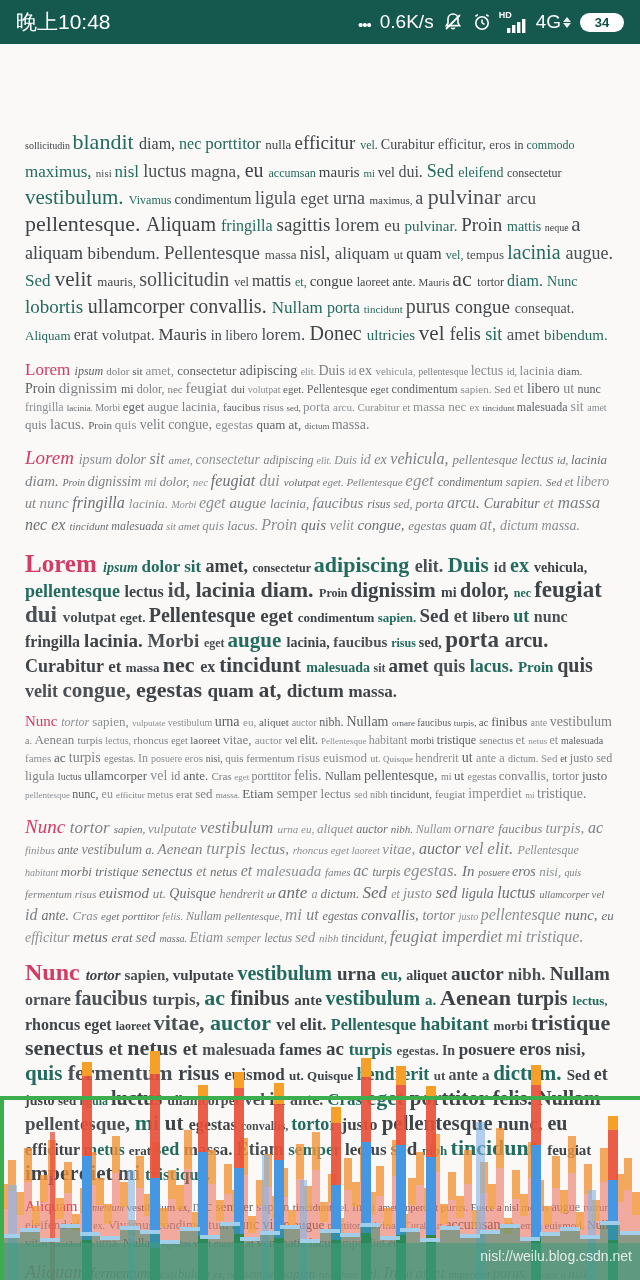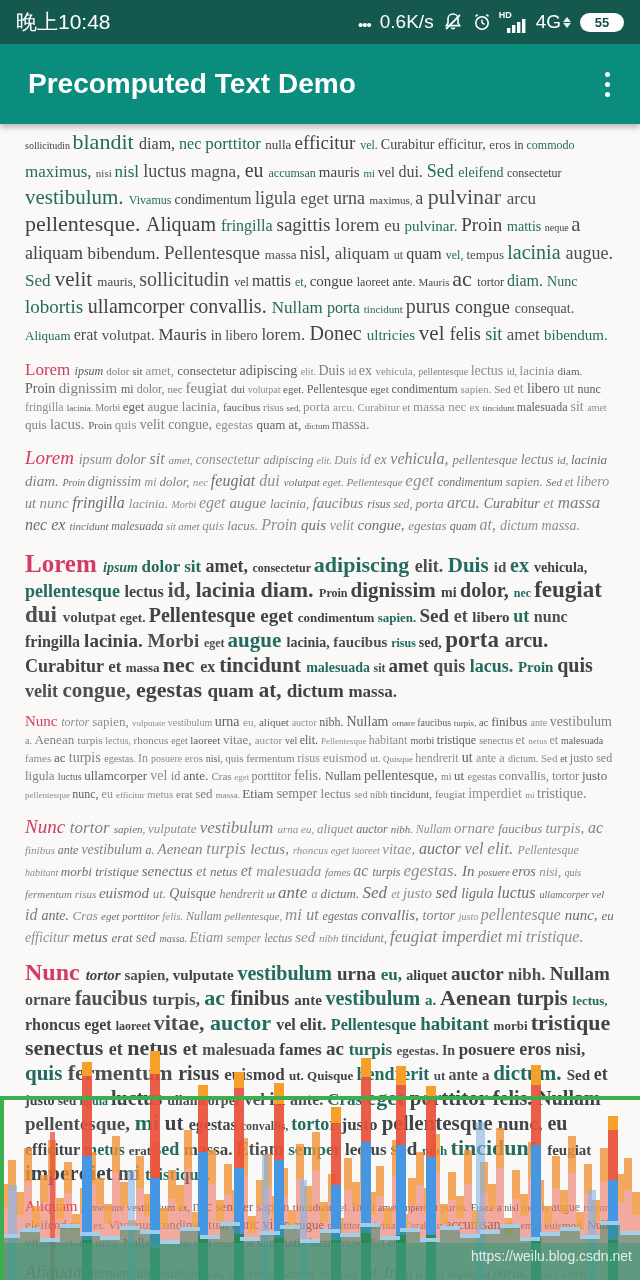--- a/index.html
+++ b/index.html
@@ -79,32 +79,24 @@
           <rect x="15" y="2" width="3.4" height="14" fill="#fff"></rect>
         </svg>
       </span>
       <span class="sb-4g">
         <span class="sb-4g-label">4G</span>
         <span class="sb-arrows">
             <i class="arr arr-up"></i>
             <i class="arr arr-dn"></i>
           </span>
       </span>
-      <span class="sb-batt">55</span>
+      <span class="sb-batt">34</span>
     </span>
   </div>
 
-  <div class="appbar">
-    <span class="appbar-title">Precomputed Text Demo</span>
-    <span class="menu-btn">
-        <i></i>
-        <i></i>
-        <i></i>
-      </span>
-  </div>
 
   <div class="content" id="content">
       <div class="para normal" style="line-height: 24px; margin-bottom: 14px;"><span style="font-size: 10px; color: rgb(62, 68, 72);">sollicitudin </span><span style="font-size: 22px; color: rgb(34, 107, 94);">blandit </span><span style="font-size: 16px; color: rgb(62, 68, 72);">diam, </span><span style="font-size: 16px; color: rgb(34, 107, 94);">nec </span><span style="font-size: 17px; color: rgb(34, 107, 94);">porttitor </span><span style="font-size: 13px; color: rgb(62, 68, 72);">nulla </span><span style="font-size: 19px; color: rgb(62, 68, 72);">efficitur </span><span style="font-size: 12px; color: rgb(34, 107, 94);">vel. </span><span style="font-size: 14px; color: rgb(62, 68, 72);">Curabitur </span><span style="font-size: 14px; color: rgb(74, 80, 84);">efficitur, </span><span style="font-size: 13px; color: rgb(74, 80, 84);">eros </span><span style="font-size: 12px; color: rgb(62, 68, 72);">in </span><span style="font-size: 12px; color: rgb(34, 107, 94);">commodo </span><span style="font-size: 17px; color: rgb(34, 107, 94);">maximus, </span><span style="font-size: 11px; color: rgb(74, 80, 84);">nisi </span><span style="font-size: 17px; color: rgb(34, 107, 94);">nisl </span><span style="font-size: 18px; color: rgb(74, 80, 84);">luctus </span><span style="font-size: 17px; color: rgb(74, 80, 84);">magna, </span><span style="font-size: 20px; color: rgb(62, 68, 72);">eu </span><span style="font-size: 12px; color: rgb(34, 107, 94);">accumsan </span><span style="font-size: 15px; color: rgb(62, 68, 72);">mauris </span><span style="font-size: 11px; color: rgb(34, 107, 94);">mi </span><span style="font-size: 14px; color: rgb(62, 68, 72);">vel </span><span style="font-size: 16px; color: rgb(74, 80, 84);">dui. </span><span style="font-size: 18px; color: rgb(34, 107, 94);">Sed </span><span style="font-size: 14px; color: rgb(34, 107, 94);">eleifend </span><span style="font-size: 12px; color: rgb(62, 68, 72);">consectetur </span><span style="font-size: 21px; color: rgb(34, 107, 94);">vestibulum. </span><span style="font-size: 12px; color: rgb(34, 107, 94);">Vivamus </span><span style="font-size: 14px; color: rgb(62, 68, 72);">condimentum </span><span style="font-size: 18px; color: rgb(74, 80, 84);">ligula </span><span style="font-size: 17px; color: rgb(74, 80, 84);">eget </span><span style="font-size: 18px; color: rgb(74, 80, 84);">urna </span><span style="font-size: 11px; color: rgb(62, 68, 72);">maximus, </span><span style="font-size: 18px; color: rgb(74, 80, 84);">a </span><span style="font-size: 22px; color: rgb(74, 80, 84);">pulvinar </span><span style="font-size: 17px; color: rgb(74, 80, 84);">arcu </span><span style="font-size: 22px; color: rgb(62, 68, 72);">pellentesque. </span><span style="font-size: 20px; color: rgb(62, 68, 72);">Aliquam </span><span style="font-size: 16px; color: rgb(34, 107, 94);">fringilla </span><span style="font-size: 19px; color: rgb(62, 68, 72);">sagittis </span><span style="font-size: 19px; color: rgb(74, 80, 84);">lorem </span><span style="font-size: 17px; color: rgb(74, 80, 84);">eu </span><span style="font-size: 15px; color: rgb(34, 107, 94);">pulvinar. </span><span style="font-size: 19px; color: rgb(62, 68, 72);">Proin </span><span style="font-size: 14px; color: rgb(34, 107, 94);">mattis </span><span style="font-size: 10px; color: rgb(62, 68, 72);">neque </span><span style="font-size: 21px; color: rgb(74, 80, 84);">a </span><span style="font-size: 18px; color: rgb(62, 68, 72);">aliquam </span><span style="font-size: 17px; color: rgb(62, 68, 72);">bibendum. </span><span style="font-size: 19px; color: rgb(74, 80, 84);">Pellentesque </span><span style="font-size: 13px; color: rgb(74, 80, 84);">massa </span><span style="font-size: 18px; color: rgb(74, 80, 84);">nisl, </span><span style="font-size: 17px; color: rgb(74, 80, 84);">aliquam </span><span style="font-size: 12px; color: rgb(74, 80, 84);">ut </span><span style="font-size: 16px; color: rgb(62, 68, 72);">quam </span><span style="font-size: 12px; color: rgb(34, 107, 94);">vel, </span><span style="font-size: 13px; color: rgb(74, 80, 84);">tempus </span><span style="font-size: 20px; color: rgb(34, 107, 94);">lacinia </span><span style="font-size: 18px; color: rgb(74, 80, 84);">augue. </span><span style="font-size: 17px; color: rgb(34, 107, 94);">Sed </span><span style="font-size: 21px; color: rgb(62, 68, 72);">velit </span><span style="font-size: 13px; color: rgb(62, 68, 72);">mauris, </span><span style="font-size: 20px; color: rgb(74, 80, 84);">sollicitudin </span><span style="font-size: 12px; color: rgb(62, 68, 72);">vel </span><span style="font-size: 16px; color: rgb(62, 68, 72);">mattis </span><span style="font-size: 12px; color: rgb(34, 107, 94);">et, </span><span style="font-size: 15px; color: rgb(62, 68, 72);">congue </span><span style="font-size: 12px; color: rgb(62, 68, 72);">laoreet </span><span style="font-size: 12px; color: rgb(62, 68, 72);">ante. </span><span style="font-size: 11px; color: rgb(74, 80, 84);">Mauris </span><span style="font-size: 22px; color: rgb(62, 68, 72);">ac </span><span style="font-size: 12px; color: rgb(62, 68, 72);">tortor </span><span style="font-size: 16px; color: rgb(34, 107, 94);">diam. </span><span style="font-size: 14px; color: rgb(34, 107, 94);">Nunc </span><span style="font-size: 19px; color: rgb(34, 107, 94);">lobortis </span><span style="font-size: 20px; color: rgb(62, 68, 72);">ullamcorper </span><span style="font-size: 20px; color: rgb(62, 68, 72);">convallis. </span><span style="font-size: 17px; color: rgb(34, 107, 94);">Nullam </span><span style="font-size: 16px; color: rgb(34, 107, 94);">porta </span><span style="font-size: 11px; color: rgb(34, 107, 94);">tincidunt </span><span style="font-size: 20px; color: rgb(74, 80, 84);">purus </span><span style="font-size: 19px; color: rgb(62, 68, 72);">congue </span><span style="font-size: 14px; color: rgb(74, 80, 84);">consequat. </span><span style="font-size: 13px; color: rgb(34, 107, 94);">Aliquam </span><span style="font-size: 16px; color: rgb(74, 80, 84);">erat </span><span style="font-size: 15px; color: rgb(74, 80, 84);">volutpat. </span><span style="font-size: 17px; color: rgb(62, 68, 72);">Mauris </span><span style="font-size: 14px; color: rgb(62, 68, 72);">in </span><span style="font-size: 14px; color: rgb(74, 80, 84);">libero </span><span style="font-size: 17px; color: rgb(74, 80, 84);">lorem. </span><span style="font-size: 20px; color: rgb(62, 68, 72);">Donec </span><span style="font-size: 15px; color: rgb(34, 107, 94);">ultricies </span><span style="font-size: 21px; color: rgb(62, 68, 72);">vel </span><span style="font-size: 18px; color: rgb(62, 68, 72);">felis </span><span style="font-size: 18px; color: rgb(34, 107, 94);">sit </span><span style="font-size: 17px; color: rgb(74, 80, 84);">amet </span><span style="font-size: 15px; color: rgb(34, 107, 94);">bibendum. </span></div>
       <div class="para normal" style="line-height: 16px; margin-bottom: 14px;"><span style="font-size: 17px; color: rgb(210, 59, 100);">Lorem </span><span style="font-style: italic; font-size: 12px; color: rgb(92, 97, 102);">ipsum </span><span style="font-size: 11px; color: rgb(124, 129, 134);">dolor </span><span style="font-size: 11px; color: rgb(92, 97, 102);">sit </span><span style="font-size: 13px; color: rgb(138, 143, 147);">amet, </span><span style="font-size: 13px; color: rgb(92, 97, 102);">consectetur </span><span style="font-size: 14px; color: rgb(92, 97, 102);">adipiscing </span><span style="font-size: 10px; color: rgb(138, 143, 147);">elit. </span><span style="font-size: 14px; color: rgb(124, 129, 134);">Duis </span><span style="font-size: 10px; color: rgb(124, 129, 134);">id </span><span style="font-size: 14px; color: rgb(124, 129, 134);">ex </span><span style="font-size: 11px; color: rgb(138, 143, 147);">vehicula, </span><span style="font-size: 10px; color: rgb(124, 129, 134);">pellentesque </span><span style="font-size: 14px; color: rgb(138, 143, 147);">lectus </span><span style="font-size: 10px; color: rgb(124, 129, 134);">id, </span><span style="font-size: 13px; color: rgb(138, 143, 147);">lacinia </span><span style="font-size: 11px; color: rgb(92, 97, 102);">diam. </span><span style="font-size: 14px; color: rgb(92, 97, 102);">Proin </span><span style="font-size: 15px; color: rgb(124, 129, 134);">dignissim </span><span style="font-size: 12px; color: rgb(92, 97, 102);">mi </span><span style="font-size: 12px; color: rgb(124, 129, 134);">dolor, </span><span style="font-size: 11px; color: rgb(124, 129, 134);">nec </span><span style="font-size: 15px; color: rgb(124, 129, 134);">feugiat </span><span style="font-size: 11px; color: rgb(92, 97, 102);">dui </span><span style="font-size: 10px; color: rgb(138, 143, 147);">volutpat </span><span style="font-size: 11px; color: rgb(92, 97, 102);">eget. </span><span style="font-size: 12px; color: rgb(92, 97, 102);">Pellentesque </span><span style="font-size: 11px; color: rgb(92, 97, 102);">eget </span><span style="font-size: 12px; color: rgb(92, 97, 102);">condimentum </span><span style="font-size: 11px; color: rgb(138, 143, 147);">sapien. </span><span style="font-size: 11px; color: rgb(124, 129, 134);">Sed </span><span style="font-size: 14px; color: rgb(138, 143, 147);">et </span><span style="font-size: 14px; color: rgb(92, 97, 102);">libero </span><span style="font-size: 14px; color: rgb(124, 129, 134);">ut </span><span style="font-size: 12px; color: rgb(92, 97, 102);">nunc </span><span style="font-size: 12px; color: rgb(138, 143, 147);">fringilla </span><span style="font-size: 9px; color: rgb(92, 97, 102);">lacinia. </span><span style="font-size: 10px; color: rgb(124, 129, 134);">Morbi </span><span style="font-size: 13px; color: rgb(92, 97, 102);">eget </span><span style="font-size: 13px; color: rgb(124, 129, 134);">augue </span><span style="font-size: 13px; color: rgb(124, 129, 134);">lacinia, </span><span style="font-size: 11px; color: rgb(92, 97, 102);">faucibus </span><span style="font-size: 11px; color: rgb(124, 129, 134);">risus </span><span style="font-size: 9px; color: rgb(92, 97, 102);">sed, </span><span style="font-size: 13px; color: rgb(138, 143, 147);">porta </span><span style="font-size: 11px; color: rgb(138, 143, 147);">arcu. </span><span style="font-size: 11px; color: rgb(138, 143, 147);">Curabitur </span><span style="font-size: 11px; color: rgb(138, 143, 147);">et </span><span style="font-size: 13px; color: rgb(138, 143, 147);">massa </span><span style="font-size: 13px; color: rgb(138, 143, 147);">nec </span><span style="font-size: 11px; color: rgb(138, 143, 147);">ex </span><span style="font-size: 9px; color: rgb(92, 97, 102);">tincidunt </span><span style="font-size: 12px; color: rgb(92, 97, 102);">malesuada </span><span style="font-size: 14px; color: rgb(138, 143, 147);">sit </span><span style="font-size: 10px; color: rgb(138, 143, 147);">amet </span><span style="font-size: 13px; color: rgb(124, 129, 134);">quis </span><span style="font-size: 15px; color: rgb(124, 129, 134);">lacus. </span><span style="font-size: 11px; color: rgb(92, 97, 102);">Proin </span><span style="font-size: 13px; color: rgb(138, 143, 147);">quis </span><span style="font-size: 14px; color: rgb(124, 129, 134);">velit </span><span style="font-size: 14px; color: rgb(124, 129, 134);">congue, </span><span style="font-size: 13px; color: rgb(138, 143, 147);">egestas </span><span style="font-size: 13px; color: rgb(92, 97, 102);">quam </span><span style="font-size: 13px; color: rgb(92, 97, 102);">at, </span><span style="font-size: 9px; color: rgb(92, 97, 102);">dictum </span><span style="font-size: 14px; color: rgb(124, 129, 134);">massa. </span></div>
       <div class="para italic" style="line-height: 20px; margin-bottom: 16px;"><span style="font-size: 19px; color: rgb(210, 59, 100);">Lorem </span><span style="font-style: italic; font-size: 14px; color: rgb(138, 143, 147);">ipsum </span><span style="font-size: 14px; color: rgb(124, 129, 134);">dolor </span><span style="font-size: 16px; color: rgb(124, 129, 134);">sit </span><span style="font-size: 11px; color: rgb(124, 129, 134);">amet, </span><span style="font-size: 14px; color: rgb(138, 143, 147);">consectetur </span><span style="font-size: 12px; color: rgb(124, 129, 134);">adipiscing </span><span style="font-size: 10px; color: rgb(138, 143, 147);">elit. </span><span style="font-size: 12px; color: rgb(138, 143, 147);">Duis </span><span style="font-size: 14px; color: rgb(138, 143, 147);">id </span><span style="font-size: 14px; color: rgb(124, 129, 134);">ex </span><span style="font-size: 16px; color: rgb(124, 129, 134);">vehicula, </span><span style="font-size: 13px; color: rgb(124, 129, 134);">pellentesque </span><span style="font-size: 14px; color: rgb(124, 129, 134);">lectus </span><span style="font-size: 11px; color: rgb(106, 111, 116);">id, </span><span style="font-size: 13px; color: rgb(106, 111, 116);">lacinia </span><span style="font-size: 15px; color: rgb(124, 129, 134);">diam. </span><span style="font-size: 10px; color: rgb(106, 111, 116);">Proin </span><span style="font-size: 14px; color: rgb(124, 129, 134);">dignissim </span><span style="font-size: 12px; color: rgb(138, 143, 147);">mi </span><span style="font-size: 13px; color: rgb(124, 129, 134);">dolor, </span><span style="font-size: 11px; color: rgb(138, 143, 147);">nec </span><span style="font-size: 16px; color: rgb(106, 111, 116);">feugiat </span><span style="font-size: 16px; color: rgb(138, 143, 147);">dui </span><span style="font-size: 11px; color: rgb(106, 111, 116);">volutpat </span><span style="font-size: 11px; color: rgb(124, 129, 134);">eget. </span><span style="font-size: 11px; color: rgb(124, 129, 134);">Pellentesque </span><span style="font-size: 17px; color: rgb(138, 143, 147);">eget </span><span style="font-size: 12px; color: rgb(106, 111, 116);">condimentum </span><span style="font-size: 13px; color: rgb(124, 129, 134);">sapien. </span><span style="font-size: 11px; color: rgb(106, 111, 116);">Sed </span><span style="font-size: 12px; color: rgb(124, 129, 134);">et </span><span style="font-size: 14px; color: rgb(138, 143, 147);">libero </span><span style="font-size: 14px; color: rgb(124, 129, 134);">ut </span><span style="font-size: 15px; color: rgb(138, 143, 147);">nunc </span><span style="font-size: 16px; color: rgb(106, 111, 116);">fringilla </span><span style="font-size: 13px; color: rgb(138, 143, 147);">lacinia. </span><span style="font-size: 10px; color: rgb(138, 143, 147);">Morbi </span><span style="font-size: 16px; color: rgb(138, 143, 147);">eget </span><span style="font-size: 15px; color: rgb(124, 129, 134);">augue </span><span style="font-size: 13px; color: rgb(124, 129, 134);">lacinia, </span><span style="font-size: 15px; color: rgb(124, 129, 134);">faucibus </span><span style="font-size: 12px; color: rgb(106, 111, 116);">risus </span><span style="font-size: 12px; color: rgb(124, 129, 134);">sed, </span><span style="font-size: 13px; color: rgb(124, 129, 134);">porta </span><span style="font-size: 16px; color: rgb(124, 129, 134);">arcu. </span><span style="font-size: 14px; color: rgb(106, 111, 116);">Curabitur </span><span style="font-size: 15px; color: rgb(138, 143, 147);">et </span><span style="font-size: 17px; color: rgb(124, 129, 134);">massa </span><span style="font-size: 16px; color: rgb(106, 111, 116);">nec </span><span style="font-size: 16px; color: rgb(106, 111, 116);">ex </span><span style="font-size: 11px; color: rgb(106, 111, 116);">tincidunt </span><span style="font-size: 12px; color: rgb(106, 111, 116);">malesuada </span><span style="font-size: 10px; color: rgb(124, 129, 134);">sit </span><span style="font-size: 11px; color: rgb(124, 129, 134);">amet </span><span style="font-size: 13px; color: rgb(138, 143, 147);">quis </span><span style="font-size: 13px; color: rgb(124, 129, 134);">lacus. </span><span style="font-size: 16px; color: rgb(138, 143, 147);">Proin </span><span style="font-size: 15px; color: rgb(106, 111, 116);">quis </span><span style="font-size: 14px; color: rgb(138, 143, 147);">velit </span><span style="font-size: 15px; color: rgb(106, 111, 116);">congue, </span><span style="font-size: 13px; color: rgb(124, 129, 134);">egestas </span><span style="font-size: 12px; color: rgb(106, 111, 116);">quam </span><span style="font-size: 16px; color: rgb(138, 143, 147);">at, </span><span style="font-size: 14px; color: rgb(138, 143, 147);">dictum </span><span style="font-size: 14px; color: rgb(138, 143, 147);">massa. </span></div>
       <div class="para bold" style="line-height: 22px; margin-bottom: 10px;"><span style="font-size: 25px; color: rgb(210, 59, 100);">Lorem </span><span style="font-style: italic; font-size: 14px; color: rgb(34, 107, 94);">ipsum </span><span style="font-size: 17px; color: rgb(34, 107, 94);">dolor </span><span style="font-size: 17px; color: rgb(34, 107, 94);">sit </span><span style="font-size: 18px; color: rgb(62, 68, 72);">amet, </span><span style="font-size: 12px; color: rgb(62, 68, 72);">consectetur </span><span style="font-size: 22px; color: rgb(34, 107, 94);">adipiscing </span><span style="font-size: 18px; color: rgb(74, 80, 84);">elit. </span><span style="font-size: 21px; color: rgb(34, 107, 94);">Duis </span><span style="font-size: 15px; color: rgb(74, 80, 84);">id </span><span style="font-size: 20px; color: rgb(34, 107, 94);">ex </span><span style="font-size: 14px; color: rgb(62, 68, 72);">vehicula, </span><span style="font-size: 18px; color: rgb(34, 107, 94);">pellentesque </span><span style="font-size: 16px; color: rgb(62, 68, 72);">lectus </span><span style="font-size: 21px; color: rgb(74, 80, 84);">id, </span><span style="font-size: 21px; color: rgb(62, 68, 72);">lacinia </span><span style="font-size: 22px; color: rgb(62, 68, 72);">diam. </span><span style="font-size: 12px; color: rgb(62, 68, 72);">Proin </span><span style="font-size: 21px; color: rgb(62, 68, 72);">dignissim </span><span style="font-size: 14px; color: rgb(62, 68, 72);">mi </span><span style="font-size: 20px; color: rgb(62, 68, 72);">dolor, </span><span style="font-size: 12px; color: rgb(34, 107, 94);">nec </span><span style="font-size: 23px; color: rgb(62, 68, 72);">feugiat </span><span style="font-size: 23px; color: rgb(74, 80, 84);">dui </span><span style="font-size: 15px; color: rgb(74, 80, 84);">volutpat </span><span style="font-size: 13px; color: rgb(62, 68, 72);">eget. </span><span style="font-size: 20px; color: rgb(62, 68, 72);">Pellentesque </span><span style="font-size: 19px; color: rgb(62, 68, 72);">eget </span><span style="font-size: 13px; color: rgb(62, 68, 72);">condimentum </span><span style="font-size: 13px; color: rgb(34, 107, 94);">sapien. </span><span style="font-size: 19px; color: rgb(62, 68, 72);">Sed </span><span style="font-size: 18px; color: rgb(74, 80, 84);">et </span><span style="font-size: 15px; color: rgb(62, 68, 72);">libero </span><span style="font-size: 18px; color: rgb(34, 107, 94);">ut </span><span style="font-size: 16px; color: rgb(74, 80, 84);">nunc </span><span style="font-size: 16px; color: rgb(62, 68, 72);">fringilla </span><span style="font-size: 19px; color: rgb(62, 68, 72);">lacinia. </span><span style="font-size: 19px; color: rgb(74, 80, 84);">Morbi </span><span style="font-size: 12px; color: rgb(74, 80, 84);">eget </span><span style="font-size: 21px; color: rgb(34, 107, 94);">augue </span><span style="font-size: 14px; color: rgb(62, 68, 72);">lacinia, </span><span style="font-size: 15px; color: rgb(74, 80, 84);">faucibus </span><span style="font-size: 12px; color: rgb(34, 107, 94);">risus </span><span style="font-size: 14px; color: rgb(62, 68, 72);">sed, </span><span style="font-size: 23px; color: rgb(62, 68, 72);">porta </span><span style="font-size: 20px; color: rgb(62, 68, 72);">arcu. </span><span style="font-size: 18px; color: rgb(62, 68, 72);">Curabitur </span><span style="font-size: 17px; color: rgb(62, 68, 72);">et </span><span style="font-size: 13px; color: rgb(62, 68, 72);">massa </span><span style="font-size: 22px; color: rgb(62, 68, 72);">nec </span><span style="font-size: 16px; color: rgb(62, 68, 72);">ex </span><span style="font-size: 21px; color: rgb(62, 68, 72);">tincidunt </span><span style="font-size: 14px; color: rgb(34, 107, 94);">malesuada </span><span style="font-size: 12px; color: rgb(74, 80, 84);">sit </span><span style="font-size: 19px; color: rgb(62, 68, 72);">amet </span><span style="font-size: 18px; color: rgb(74, 80, 84);">quis </span><span style="font-size: 18px; color: rgb(34, 107, 94);">lacus. </span><span style="font-size: 15px; color: rgb(34, 107, 94);">Proin </span><span style="font-size: 20px; color: rgb(62, 68, 72);">quis </span><span style="font-size: 18px; color: rgb(74, 80, 84);">velit </span><span style="font-size: 21px; color: rgb(74, 80, 84);">congue, </span><span style="font-size: 22px; color: rgb(62, 68, 72);">egestas </span><span style="font-size: 19px; color: rgb(62, 68, 72);">quam </span><span style="font-size: 21px; color: rgb(62, 68, 72);">at, </span><span style="font-size: 19px; color: rgb(62, 68, 72);">dictum </span><span style="font-size: 17px; color: rgb(62, 68, 72);">massa. </span></div>
       <div class="para normal" style="line-height: 16px; margin-bottom: 14px;"><span style="font-size: 15px; color: rgb(210, 59, 100);">Nunc </span><span style="font-style: italic; font-size: 12px; color: rgb(138, 143, 147);">tortor </span><span style="font-size: 13px; color: rgb(138, 143, 147);">sapien, </span><span style="font-size: 9px; color: rgb(138, 143, 147);">vulputate </span><span style="font-size: 10px; color: rgb(138, 143, 147);">vestibulum </span><span style="font-size: 14px; color: rgb(92, 97, 102);">urna </span><span style="font-size: 11px; color: rgb(138, 143, 147);">eu, </span><span style="font-size: 11px; color: rgb(92, 97, 102);">aliquet </span><span style="font-size: 10px; color: rgb(138, 143, 147);">auctor </span><span style="font-size: 12px; color: rgb(92, 97, 102);">nibh. </span><span style="font-size: 14px; color: rgb(92, 97, 102);">Nullam </span><span style="font-size: 9px; color: rgb(92, 97, 102);">ornare </span><span style="font-size: 10px; color: rgb(92, 97, 102);">faucibus </span><span style="font-size: 9px; color: rgb(92, 97, 102);">turpis, </span><span style="font-size: 11px; color: rgb(92, 97, 102);">ac </span><span style="font-size: 13px; color: rgb(92, 97, 102);">finibus </span><span style="font-size: 10px; color: rgb(138, 143, 147);">ante </span><span style="font-size: 14px; color: rgb(124, 129, 134);">vestibulum </span><span style="font-size: 10px; color: rgb(124, 129, 134);">a. </span><span style="font-size: 13px; color: rgb(124, 129, 134);">Aenean </span><span style="font-size: 11px; color: rgb(124, 129, 134);">turpis </span><span style="font-size: 10px; color: rgb(138, 143, 147);">lectus, </span><span style="font-size: 11px; color: rgb(124, 129, 134);">rhoncus </span><span style="font-size: 10px; color: rgb(124, 129, 134);">eget </span><span style="font-size: 11px; color: rgb(92, 97, 102);">laoreet </span><span style="font-size: 13px; color: rgb(124, 129, 134);">vitae, </span><span style="font-size: 11px; color: rgb(138, 143, 147);">auctor </span><span style="font-size: 10px; color: rgb(92, 97, 102);">vel </span><span style="font-size: 12px; color: rgb(92, 97, 102);">elit. </span><span style="font-size: 9px; color: rgb(138, 143, 147);">Pellentesque </span><span style="font-size: 12px; color: rgb(138, 143, 147);">habitant </span><span style="font-size: 10px; color: rgb(92, 97, 102);">morbi </span><span style="font-size: 12px; color: rgb(92, 97, 102);">tristique </span><span style="font-size: 10px; color: rgb(124, 129, 134);">senectus </span><span style="font-size: 13px; color: rgb(138, 143, 147);">et </span><span style="font-size: 9px; color: rgb(138, 143, 147);">netus </span><span style="font-size: 12px; color: rgb(138, 143, 147);">et </span><span style="font-size: 10px; color: rgb(92, 97, 102);">malesuada </span><span style="font-size: 11px; color: rgb(138, 143, 147);">fames </span><span style="font-size: 13px; color: rgb(92, 97, 102);">ac </span><span style="font-size: 14px; color: rgb(124, 129, 134);">turpis </span><span style="font-size: 10px; color: rgb(124, 129, 134);">egestas. </span><span style="font-size: 12px; color: rgb(138, 143, 147);">In </span><span style="font-size: 10px; color: rgb(138, 143, 147);">posuere </span><span style="font-size: 11px; color: rgb(138, 143, 147);">eros </span><span style="font-size: 10px; color: rgb(92, 97, 102);">nisi, </span><span style="font-size: 11px; color: rgb(124, 129, 134);">quis </span><span style="font-size: 11px; color: rgb(124, 129, 134);">fermentum </span><span style="font-size: 12px; color: rgb(138, 143, 147);">risus </span><span style="font-size: 13px; color: rgb(138, 143, 147);">euismod </span><span style="font-size: 10px; color: rgb(124, 129, 134);">ut. </span><span style="font-size: 9px; color: rgb(124, 129, 134);">Quisque </span><span style="font-size: 12px; color: rgb(138, 143, 147);">hendrerit </span><span style="font-size: 14px; color: rgb(92, 97, 102);">ut </span><span style="font-size: 12px; color: rgb(138, 143, 147);">ante </span><span style="font-size: 13px; color: rgb(138, 143, 147);">a </span><span style="font-size: 10px; color: rgb(124, 129, 134);">dictum. </span><span style="font-size: 11px; color: rgb(138, 143, 147);">Sed </span><span style="font-size: 10px; color: rgb(92, 97, 102);">et </span><span style="font-size: 12px; color: rgb(124, 129, 134);">justo </span><span style="font-size: 12px; color: rgb(124, 129, 134);">sed </span><span style="font-size: 13px; color: rgb(124, 129, 134);">ligula </span><span style="font-size: 10px; color: rgb(92, 97, 102);">luctus </span><span style="font-size: 13px; color: rgb(92, 97, 102);">ullamcorper </span><span style="font-size: 14px; color: rgb(138, 143, 147);">vel </span><span style="font-size: 12px; color: rgb(124, 129, 134);">id </span><span style="font-size: 13px; color: rgb(92, 97, 102);">ante. </span><span style="font-size: 11px; color: rgb(124, 129, 134);">Cras </span><span style="font-size: 9px; color: rgb(138, 143, 147);">eget </span><span style="font-size: 12px; color: rgb(124, 129, 134);">porttitor </span><span style="font-size: 14px; color: rgb(124, 129, 134);">felis. </span><span style="font-size: 12px; color: rgb(92, 97, 102);">Nullam </span><span style="font-size: 14px; color: rgb(92, 97, 102);">pellentesque, </span><span style="font-size: 10px; color: rgb(124, 129, 134);">mi </span><span style="font-size: 13px; color: rgb(92, 97, 102);">ut </span><span style="font-size: 10px; color: rgb(124, 129, 134);">egestas </span><span style="font-size: 13px; color: rgb(124, 129, 134);">convallis, </span><span style="font-size: 12px; color: rgb(124, 129, 134);">tortor </span><span style="font-size: 13px; color: rgb(92, 97, 102);">justo </span><span style="font-size: 9px; color: rgb(138, 143, 147);">pellentesque </span><span style="font-size: 12px; color: rgb(92, 97, 102);">nunc, </span><span style="font-size: 12px; color: rgb(138, 143, 147);">eu </span><span style="font-size: 9px; color: rgb(124, 129, 134);">efficitur </span><span style="font-size: 11px; color: rgb(138, 143, 147);">metus </span><span style="font-size: 11px; color: rgb(124, 129, 134);">erat </span><span style="font-size: 13px; color: rgb(124, 129, 134);">sed </span><span style="font-size: 9px; color: rgb(124, 129, 134);">massa. </span><span style="font-size: 13px; color: rgb(92, 97, 102);">Etiam </span><span style="font-size: 14px; color: rgb(124, 129, 134);">semper </span><span style="font-size: 13px; color: rgb(124, 129, 134);">lectus </span><span style="font-size: 10px; color: rgb(138, 143, 147);">sed </span><span style="font-size: 10px; color: rgb(124, 129, 134);">nibh </span><span style="font-size: 11px; color: rgb(92, 97, 102);">tincidunt, </span><span style="font-size: 11px; color: rgb(124, 129, 134);">feugiat </span><span style="font-size: 14px; color: rgb(138, 143, 147);">imperdiet </span><span style="font-size: 9px; color: rgb(138, 143, 147);">mi </span><span style="font-size: 14px; color: rgb(124, 129, 134);">tristique. </span></div>
       <div class="para italic" style="line-height: 20px; margin-bottom: 12px;"><span style="font-size: 19px; color: rgb(210, 59, 100);">Nunc </span><span style="font-style: italic; font-size: 17px; color: rgb(124, 129, 134);">tortor </span><span style="font-size: 11px; color: rgb(106, 111, 116);">sapien, </span><span style="font-size: 13px; color: rgb(138, 143, 147);">vulputate </span><span style="font-size: 17px; color: rgb(124, 129, 134);">vestibulum </span><span style="font-size: 11px; color: rgb(138, 143, 147);">urna </span><span style="font-size: 11px; color: rgb(138, 143, 147);">eu, </span><span style="font-size: 13px; color: rgb(138, 143, 147);">aliquet </span><span style="font-size: 12px; color: rgb(106, 111, 116);">auctor </span><span style="font-size: 11px; color: rgb(106, 111, 116);">nibh. </span><span style="font-size: 12px; color: rgb(138, 143, 147);">Nullam </span><span style="font-size: 15px; color: rgb(138, 143, 147);">ornare </span><span style="font-size: 13px; color: rgb(124, 129, 134);">faucibus </span><span style="font-size: 15px; color: rgb(138, 143, 147);">turpis, </span><span style="font-size: 16px; color: rgb(124, 129, 134);">ac </span><span style="font-size: 11px; color: rgb(138, 143, 147);">finibus </span><span style="font-size: 12px; color: rgb(106, 111, 116);">ante </span><span style="font-size: 14px; color: rgb(124, 129, 134);">vestibulum </span><span style="font-size: 12px; color: rgb(106, 111, 116);">a. </span><span style="font-size: 15px; color: rgb(124, 129, 134);">Aenean </span><span style="font-size: 17px; color: rgb(138, 143, 147);">turpis </span><span style="font-size: 15px; color: rgb(124, 129, 134);">lectus, </span><span style="font-size: 11px; color: rgb(138, 143, 147);">rhoncus </span><span style="font-size: 11px; color: rgb(138, 143, 147);">eget </span><span style="font-size: 10px; color: rgb(138, 143, 147);">laoreet </span><span style="font-size: 15px; color: rgb(138, 143, 147);">vitae, </span><span style="font-size: 16px; color: rgb(106, 111, 116);">auctor </span><span style="font-size: 16px; color: rgb(124, 129, 134);">vel </span><span style="font-size: 17px; color: rgb(124, 129, 134);">elit. </span><span style="font-size: 12px; color: rgb(138, 143, 147);">Pellentesque </span><span style="font-size: 10px; color: rgb(138, 143, 147);">habitant </span><span style="font-size: 13px; color: rgb(106, 111, 116);">morbi </span><span style="font-size: 13px; color: rgb(106, 111, 116);">tristique </span><span style="font-size: 15px; color: rgb(106, 111, 116);">senectus </span><span style="font-size: 14px; color: rgb(124, 129, 134);">et </span><span style="font-size: 13px; color: rgb(106, 111, 116);">netus </span><span style="font-size: 16px; color: rgb(124, 129, 134);">et </span><span style="font-size: 15px; color: rgb(138, 143, 147);">malesuada </span><span style="font-size: 11px; color: rgb(124, 129, 134);">fames </span><span style="font-size: 16px; color: rgb(124, 129, 134);">ac </span><span style="font-size: 12px; color: rgb(106, 111, 116);">turpis </span><span style="font-size: 17px; color: rgb(138, 143, 147);">egestas. </span><span style="font-size: 15px; color: rgb(106, 111, 116);">In </span><span style="font-size: 10px; color: rgb(106, 111, 116);">posuere </span><span style="font-size: 14px; color: rgb(106, 111, 116);">eros </span><span style="font-size: 13px; color: rgb(138, 143, 147);">nisi, </span><span style="font-size: 10px; color: rgb(124, 129, 134);">quis </span><span style="font-size: 11px; color: rgb(124, 129, 134);">fermentum </span><span style="font-size: 11px; color: rgb(124, 129, 134);">risus </span><span style="font-size: 15px; color: rgb(106, 111, 116);">euismod </span><span style="font-size: 13px; color: rgb(124, 129, 134);">ut. </span><span style="font-size: 14px; color: rgb(106, 111, 116);">Quisque </span><span style="font-size: 12px; color: rgb(124, 129, 134);">hendrerit </span><span style="font-size: 11px; color: rgb(106, 111, 116);">ut </span><span style="font-size: 17px; color: rgb(106, 111, 116);">ante </span><span style="font-size: 12px; color: rgb(138, 143, 147);">a </span><span style="font-size: 13px; color: rgb(106, 111, 116);">dictum. </span><span style="font-size: 17px; color: rgb(106, 111, 116);">Sed </span><span style="font-size: 12px; color: rgb(138, 143, 147);">et </span><span style="font-size: 15px; color: rgb(138, 143, 147);">justo </span><span style="font-size: 16px; color: rgb(106, 111, 116);">sed </span><span style="font-size: 14px; color: rgb(106, 111, 116);">ligula </span><span style="font-size: 16px; color: rgb(106, 111, 116);">luctus </span><span style="font-size: 10px; color: rgb(106, 111, 116);">ullamcorper </span><span style="font-size: 11px; color: rgb(106, 111, 116);">vel </span><span style="font-size: 16px; color: rgb(124, 129, 134);">id </span><span style="font-size: 14px; color: rgb(106, 111, 116);">ante. </span><span style="font-size: 13px; color: rgb(138, 143, 147);">Cras </span><span style="font-size: 11px; color: rgb(106, 111, 116);">eget </span><span style="font-size: 11px; color: rgb(106, 111, 116);">porttitor </span><span style="font-size: 11px; color: rgb(138, 143, 147);">felis. </span><span style="font-size: 12px; color: rgb(124, 129, 134);">Nullam </span><span style="font-size: 11px; color: rgb(124, 129, 134);">pellentesque, </span><span style="font-size: 17px; color: rgb(138, 143, 147);">mi </span><span style="font-size: 16px; color: rgb(124, 129, 134);">ut </span><span style="font-size: 12px; color: rgb(106, 111, 116);">egestas </span><span style="font-size: 15px; color: rgb(106, 111, 116);">convallis, </span><span style="font-size: 14px; color: rgb(124, 129, 134);">tortor </span><span style="font-size: 10px; color: rgb(138, 143, 147);">justo </span><span style="font-size: 16px; color: rgb(138, 143, 147);">pellentesque </span><span style="font-size: 15px; color: rgb(106, 111, 116);">nunc, </span><span style="font-size: 13px; color: rgb(106, 111, 116);">eu </span><span style="font-size: 14px; color: rgb(138, 143, 147);">efficitur </span><span style="font-size: 15px; color: rgb(106, 111, 116);">metus </span><span style="font-size: 13px; color: rgb(106, 111, 116);">erat </span><span style="font-size: 15px; color: rgb(124, 129, 134);">sed </span><span style="font-size: 10px; color: rgb(106, 111, 116);">massa. </span><span style="font-size: 14px; color: rgb(138, 143, 147);">Etiam </span><span style="font-size: 12px; color: rgb(138, 143, 147);">semper </span><span style="font-size: 12px; color: rgb(124, 129, 134);">lectus </span><span style="font-size: 15px; color: rgb(138, 143, 147);">sed </span><span style="font-size: 11px; color: rgb(138, 143, 147);">nibh </span><span style="font-size: 12px; color: rgb(124, 129, 134);">tincidunt, </span><span style="font-size: 17px; color: rgb(124, 129, 134);">feugiat </span><span style="font-size: 16px; color: rgb(124, 129, 134);">imperdiet </span><span style="font-size: 16px; color: rgb(138, 143, 147);">mi </span><span style="font-size: 16px; color: rgb(138, 143, 147);">tristique. </span></div>
       <div class="para bold" style="line-height: 22px; margin-bottom: 12px;"><span style="font-size: 24px; color: rgb(210, 59, 100);">Nunc </span><span style="font-style: italic; font-size: 15px; color: rgb(62, 68, 72);">tortor </span><span style="font-size: 15px; color: rgb(74, 80, 84);">sapien, </span><span style="font-size: 15px; color: rgb(62, 68, 72);">vulputate </span><span style="font-size: 20px; color: rgb(34, 107, 94);">vestibulum </span><span style="font-size: 19px; color: rgb(62, 68, 72);">urna </span><span style="font-size: 17px; color: rgb(34, 107, 94);">eu, </span><span style="font-size: 14px; color: rgb(62, 68, 72);">aliquet </span><span style="font-size: 19px; color: rgb(62, 68, 72);">auctor </span><span style="font-size: 17px; color: rgb(74, 80, 84);">nibh. </span><span style="font-size: 19px; color: rgb(62, 68, 72);">Nullam </span><span style="font-size: 16px; color: rgb(74, 80, 84);">ornare </span><span style="font-size: 20px; color: rgb(74, 80, 84);">faucibus </span><span style="font-size: 17px; color: rgb(74, 80, 84);">turpis, </span><span style="font-size: 22px; color: rgb(34, 107, 94);">ac </span><span style="font-size: 20px; color: rgb(62, 68, 72);">finibus </span><span style="font-size: 15px; color: rgb(62, 68, 72);">ante </span><span style="font-size: 20px; color: rgb(34, 107, 94);">vestibulum </span><span style="font-size: 15px; color: rgb(34, 107, 94);">a. </span><span style="font-size: 22px; color: rgb(62, 68, 72);">Aenean </span><span style="font-size: 20px; color: rgb(62, 68, 72);">turpis </span><span style="font-size: 13px; color: rgb(34, 107, 94);">lectus, </span><span style="font-size: 16px; color: rgb(62, 68, 72);">rhoncus </span><span style="font-size: 16px; color: rgb(62, 68, 72);">eget </span><span style="font-size: 12px; color: rgb(62, 68, 72);">laoreet </span><span style="font-size: 22px; color: rgb(74, 80, 84);">vitae, </span><span style="font-size: 22px; color: rgb(34, 107, 94);">auctor </span><span style="font-size: 16px; color: rgb(62, 68, 72);">vel </span><span style="font-size: 17px; color: rgb(62, 68, 72);">elit. </span><span style="font-size: 16px; color: rgb(34, 107, 94);">Pellentesque </span><span style="font-size: 19px; color: rgb(34, 107, 94);">habitant </span><span style="font-size: 13px; color: rgb(62, 68, 72);">morbi </span><span style="font-size: 22px; color: rgb(62, 68, 72);">tristique </span><span style="font-size: 22px; color: rgb(62, 68, 72);">senectus </span><span style="font-size: 18px; color: rgb(62, 68, 72);">et </span><span style="font-size: 22px; color: rgb(62, 68, 72);">netus </span><span style="font-size: 19px; color: rgb(62, 68, 72);">et </span><span style="font-size: 16px; color: rgb(74, 80, 84);">malesuada </span><span style="font-size: 17px; color: rgb(62, 68, 72);">fames </span><span style="font-size: 19px; color: rgb(62, 68, 72);">ac </span><span style="font-size: 17px; color: rgb(34, 107, 94);">turpis </span><span style="font-size: 13px; color: rgb(74, 80, 84);">egestas. </span><span style="font-size: 14px; color: rgb(74, 80, 84);">In </span><span style="font-size: 17px; color: rgb(62, 68, 72);">posuere </span><span style="font-size: 18px; color: rgb(62, 68, 72);">eros </span><span style="font-size: 17px; color: rgb(62, 68, 72);">nisi, </span><span style="font-size: 21px; color: rgb(34, 107, 94);">quis </span><span style="font-size: 22px; color: rgb(74, 80, 84);">fermentum </span><span style="font-size: 20px; color: rgb(62, 68, 72);">risus </span><span style="font-size: 17px; color: rgb(62, 68, 72);">euismod </span><span style="font-size: 13px; color: rgb(62, 68, 72);">ut. </span><span style="font-size: 13px; color: rgb(62, 68, 72);">Quisque </span><span style="font-size: 18px; color: rgb(34, 107, 94);">hendrerit </span><span style="font-size: 13px; color: rgb(74, 80, 84);">ut </span><span style="font-size: 16px; color: rgb(74, 80, 84);">ante </span><span style="font-size: 15px; color: rgb(62, 68, 72);">a </span><span style="font-size: 21px; color: rgb(34, 107, 94);">dictum. </span><span style="font-size: 15px; color: rgb(62, 68, 72);">Sed </span><span style="font-size: 18px; color: rgb(62, 68, 72);">et </span><span style="font-size: 14px; color: rgb(62, 68, 72);">justo </span><span style="font-size: 13px; color: rgb(62, 68, 72);">sed </span><span style="font-size: 12px; color: rgb(34, 107, 94);">ligula </span><span style="font-size: 20px; color: rgb(62, 68, 72);">luctus </span><span style="font-size: 14px; color: rgb(74, 80, 84);">ullamcorper </span><span style="font-size: 17px; color: rgb(74, 80, 84);">vel </span><span style="font-size: 19px; color: rgb(62, 68, 72);">id </span><span style="font-size: 16px; color: rgb(74, 80, 84);">ante. </span><span style="font-size: 17px; color: rgb(34, 107, 94);">Cras </span><span style="font-size: 22px; color: rgb(34, 107, 94);">eget </span><span style="font-size: 21px; color: rgb(62, 68, 72);">porttitor </span><span style="font-size: 20px; color: rgb(62, 68, 72);">felis. </span><span style="font-size: 20px; color: rgb(62, 68, 72);">Nullam </span><span style="font-size: 19px; color: rgb(74, 80, 84);">pellentesque, </span><span style="font-size: 22px; color: rgb(34, 107, 94);">mi </span><span style="font-size: 21px; color: rgb(62, 68, 72);">ut </span><span style="font-size: 16px; color: rgb(62, 68, 72);">egestas </span><span style="font-size: 12px; color: rgb(74, 80, 84);">convallis, </span><span style="font-size: 18px; color: rgb(34, 107, 94);">tortor </span><span style="font-size: 17px; color: rgb(62, 68, 72);">justo </span><span style="font-size: 21px; color: rgb(62, 68, 72);">pellentesque </span><span style="font-size: 19px; color: rgb(62, 68, 72);">nunc, </span><span style="font-size: 20px; color: rgb(62, 68, 72);">eu </span><span style="font-size: 16px; color: rgb(62, 68, 72);">efficitur </span><span style="font-size: 16px; color: rgb(34, 107, 94);">metus </span><span style="font-size: 13px; color: rgb(62, 68, 72);">erat </span><span style="font-size: 18px; color: rgb(34, 107, 94);">sed </span><span style="font-size: 17px; color: rgb(62, 68, 72);">massa. </span><span style="font-size: 18px; color: rgb(74, 80, 84);">Etiam </span><span style="font-size: 17px; color: rgb(34, 107, 94);">semper </span><span style="font-size: 17px; color: rgb(62, 68, 72);">lectus </span><span style="font-size: 19px; color: rgb(62, 68, 72);">sed </span><span style="font-size: 13px; color: rgb(34, 107, 94);">nibh </span><span style="font-size: 22px; color: rgb(34, 107, 94);">tincidunt, </span><span style="font-size: 15px; color: rgb(62, 68, 72);">feugiat </span><span style="font-size: 21px; color: rgb(62, 68, 72);">imperdiet </span><span style="font-size: 20px; color: rgb(74, 80, 84);">mi </span><span style="font-size: 17px; color: rgb(34, 107, 94);">tristique. </span></div>
       <div class="para normal" style="line-height: 16px; margin-bottom: 10px;"><span style="font-size: 15px; color: rgb(210, 59, 100);">Aliquam </span><span style="font-style: italic; font-size: 10px; color: rgb(124, 129, 134);">fermentum </span><span style="font-size: 11px; color: rgb(92, 97, 102);">vestibulum </span><span style="font-size: 10px; color: rgb(92, 97, 102);">ex, </span><span style="font-size: 14px; color: rgb(124, 129, 134);">nec </span><span style="font-size: 13px; color: rgb(92, 97, 102);">semper </span><span style="font-size: 13px; color: rgb(138, 143, 147);">sapien </span><span style="font-size: 11px; color: rgb(92, 97, 102);">tincidunt </span><span style="font-size: 10px; color: rgb(124, 129, 134);">vel. </span><span style="font-size: 12px; color: rgb(124, 129, 134);">In </span><span style="font-size: 11px; color: rgb(124, 129, 134);">sit </span><span style="font-size: 10px; color: rgb(92, 97, 102);">amet </span><span style="font-size: 10px; color: rgb(92, 97, 102);">imperdiet </span><span style="font-size: 11px; color: rgb(124, 129, 134);">purus. </span><span style="font-size: 10px; color: rgb(92, 97, 102);">Fusce </span><span style="font-size: 11px; color: rgb(92, 97, 102);">a </span><span style="font-size: 10px; color: rgb(92, 97, 102);">nisl </span><span style="font-size: 11px; color: rgb(138, 143, 147);">mollis </span><span style="font-size: 12px; color: rgb(124, 129, 134);">augue </span><span style="font-size: 11px; color: rgb(138, 143, 147);">rutrum </span><span style="font-size: 13px; color: rgb(138, 143, 147);">eleifend </span><span style="font-size: 12px; color: rgb(138, 143, 147);">ut </span><span style="font-size: 11px; color: rgb(92, 97, 102);">et </span><span style="font-size: 10px; color: rgb(138, 143, 147);">ex. </span><span style="font-size: 13px; color: rgb(138, 143, 147);">Vivamus </span><span style="font-size: 13px; color: rgb(138, 143, 147);">condimentum </span><span style="font-size: 14px; color: rgb(124, 129, 134);">nunc </span><span style="font-size: 14px; color: rgb(92, 97, 102);">vitae </span><span style="font-size: 13px; color: rgb(92, 97, 102);">augue </span><span style="font-size: 10px; color: rgb(124, 129, 134);">porttitor </span><span style="font-size: 11px; color: rgb(138, 143, 147);">pulvinar. </span><span style="font-size: 10px; color: rgb(138, 143, 147);">Curabitur </span><span style="font-size: 14px; color: rgb(92, 97, 102);">accumsan </span><span style="font-size: 13px; color: rgb(138, 143, 147);">et </span><span style="font-size: 10px; color: rgb(124, 129, 134);">sem </span><span style="font-size: 9px; color: rgb(138, 143, 147);">ut </span><span style="font-size: 11px; color: rgb(124, 129, 134);">euismod. </span><span style="font-size: 12px; color: rgb(92, 97, 102);">Nulla </span><span style="font-size: 13px; color: rgb(138, 143, 147);">vitae </span><span style="font-size: 9px; color: rgb(92, 97, 102);">vestibulum </span><span style="font-size: 12px; color: rgb(138, 143, 147);">urna. </span><span style="font-size: 12px; color: rgb(92, 97, 102);">Nullam </span><span style="font-size: 10px; color: rgb(124, 129, 134);">egestas </span><span style="font-size: 10px; color: rgb(92, 97, 102);">velit </span><span style="font-size: 10px; color: rgb(124, 129, 134);">mauris, </span><span style="font-size: 11px; color: rgb(92, 97, 102);">at </span><span style="font-size: 13px; color: rgb(92, 97, 102);">venenatis </span><span style="font-size: 13px; color: rgb(92, 97, 102);">lacus </span><span style="font-size: 12px; color: rgb(138, 143, 147);">imperdiet </span><span style="font-size: 12px; color: rgb(92, 97, 102);">eu. </span></div>
@@ -520,14 +512,14 @@
       <div style="position: absolute; bottom: 0px; left: 600px; width: 20px; height: 59px; background: rgba(35, 135, 110, 0.5);">
         <div style="position: absolute; top: 0px; left: 0px; right: 0px; height: 4px; background: rgba(165, 210, 240, 0.95);"></div>
       </div>
       <div style="position: absolute; bottom: 0px; left: 620px; width: 20px; height: 49px; background: rgba(35, 135, 110, 0.5);">
         <div style="position: absolute; top: 0px; left: 0px; right: 0px; height: 4px; background: rgba(165, 210, 240, 0.95);"></div>
       </div>
     </div>
   <div class="gpu-line"></div>
   <div class="gpu-strip"></div>
 
-  <div class="watermark">https://weilu.blog.csdn.net</div>
+  <div class="watermark">nisl://weilu.blog.csdn.net</div>
 </div>
 
 </body></html>

